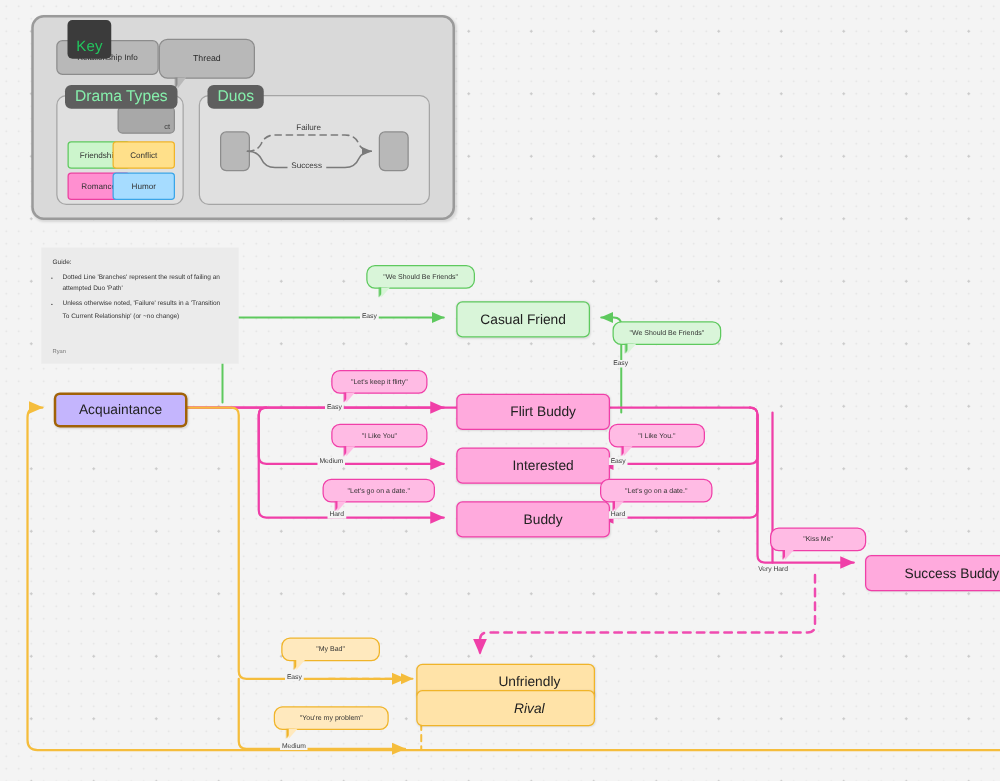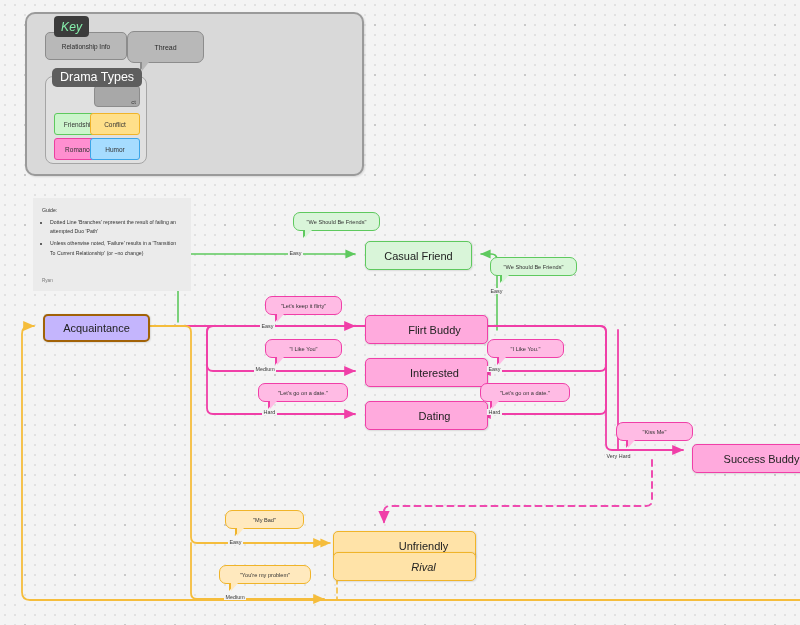--- a/index.html
+++ b/index.html
@@ -22,22 +22,22 @@
   svg.layer{position:absolute;left:0;top:0;width:800px;height:625px;overflow:visible;}
 
   
   #key-panel{
     left:25px;top:12px;width:335px;height:160px;
     background:#d9d9d9;border:2px solid #9a9a9a;border-radius:10px;
     box-shadow:1px 1px 2px rgba(0,0,0,.12);
   }
   .key-tab{
     position:absolute;left:27px;top:2px;
-    background:#3b3b3b;color:#86efac;border-radius:4px;
-    padding:4px 7px 3px;font-size:12px;letter-spacing:.2px;z-index:5;font-style:italic;
+    background:#3b3b3b;color:#22c55e;border-radius:4px;
+    padding:14px 7px 3px;font-size:12px;letter-spacing:.2px;z-index:5;
   }
   .grey-box{
     background:#b8b8b8;border:1.5px solid #8c8c8c;border-radius:5px;
     display:flex;align-items:center;justify-content:center;
     font-size:6.5px;color:#2b2b2b;text-align:center;
   }
   .grey-bubble{
     background:#b8b8b8;border:1.5px solid #8c8c8c;border-radius:7px;
     display:flex;align-items:center;justify-content:center;
     font-size:7px;color:#2b2b2b;position:relative;
@@ -47,21 +47,21 @@
     width:0;height:0;border-left:7px solid #b8b8b8;
     border-bottom:9px solid transparent;
     filter:drop-shadow(-1.2px 0.6px 0 #8c8c8c);
   }
   .inner-panel{
     background:#e0e0e0;border:1.5px solid #a5a5a5;border-radius:8px;
     position:absolute;
   }
   .inner-tab{
     position:absolute;left:6px;top:-9px;
-    background:#5e5e5e;color:#ffffff;border-radius:5px;
+    background:#5e5e5e;color:#86efac;border-radius:5px;
     padding:2px 8px 3px;font-size:12.5px;z-index:6;white-space:nowrap;
   }
   .swatch{
     position:absolute;width:48px;height:20px;border-radius:3px;
     display:flex;align-items:center;justify-content:center;
     font-size:6.5px;color:#333;
   }
   .sw-friend{background:#ccf5cc;border:1.5px solid #5ec95e;}
   .sw-conflict{background:#ffe08a;border:1.5px solid #f0b429;}
   .sw-romance{background:#ff8fd0;border:1.5px solid #ec3fa0;}
@@ -196,20 +196,33 @@
       <span>Conflict</span>
     </div>
     <div class="swatch sw-romance" style="left:8px;top:61px;">
       <span>Romance</span>
     </div>
     <div class="swatch sw-humor" style="left:44px;top:61px;">
       <span>Humor</span>
     </div>
   </div>
 
+  <div class="inner-panel" style="left:132px;top:62px;width:183px;height:86px;">
+    <div class="inner-tab">Duos</div>
+    <div class="grey-box abs" style="left:16px;top:28px;width:22px;height:30px;"></div>
+    <div class="grey-box abs" style="left:143px;top:28px;width:22px;height:30px;"></div>
+    <svg style="position:absolute;left:0;top:0;width:183px;height:86px;">
+      <g fill="none" stroke="#7a7a7a" stroke-width="1.3" stroke-linecap="round">
+        <path d="M38,44 Q46,44 49,38 Q52,31 60,31 L116,31 Q124,31 127,38 Q130,44 137,44" stroke-dasharray="5 4"></path>
+        <path d="M38,44 Q46,44 49,50 Q52,57 60,57 L116,57 Q124,57 127,50 Q130,44 137,44" marker-end="url(#ah-grey)"></path>
+      </g>
+    </svg>
+    <div class="abs" style="left:74px;top:22px;font-size:6.5px;color:#3a3a3a;background:#e0e0e0;padding:0 3px;">Failure</div>
+    <div class="abs" style="left:70px;top:52px;font-size:6.5px;color:#3a3a3a;background:#e0e0e0;padding:0 3px;">Success</div>
+  </div>
 </div>
 
 <div class="abs" id="guide-note">
   <div class="g-title">Guide:</div>
   <ul>
     <li>Dotted Line 'Branches' represent the result of failing an attempted Duo 'Path'</li>
     <li>Unless otherwise noted, 'Failure' results in a 'Transition To Current Relationship' (or ~no change)</li>
   </ul>
   <div class="g-sign">Ryan</div>
 </div>
@@ -220,21 +233,21 @@
 <div class="node n-green" style="left:365px;top:241px;width:105px;height:27px;">
     <span>Casual Friend</span>
   </div>
 <div class="node n-pink" style="left:365px;top:315px;width:105px;height:27px;">
     <span>Flirt Buddy</span>
   </div>
 <div class="node n-pink" style="left:365px;top:358px;width:105px;height:27px;">
     <span>Interested</span>
   </div>
 <div class="node n-pink" style="left:365px;top:401px;width:105px;height:27px;">
-    <span>Dating</span>
+    <span>Buddy</span>
   </div>
 <div class="node n-pink" style="left:692px;top:444px;width:105px;height:27px;">
     <span>Success Buddy</span>
   </div>
 <div class="node n-yellow" style="left:333px;top:531px;width:103px;height:27px;">
     <span>Unfriendly</span>
   </div>
 <div class="node n-yellow" style="left:333px;top:552px;width:103px;height:27px;font-style:italic;">
     <span>Rival</span>
   </div>

